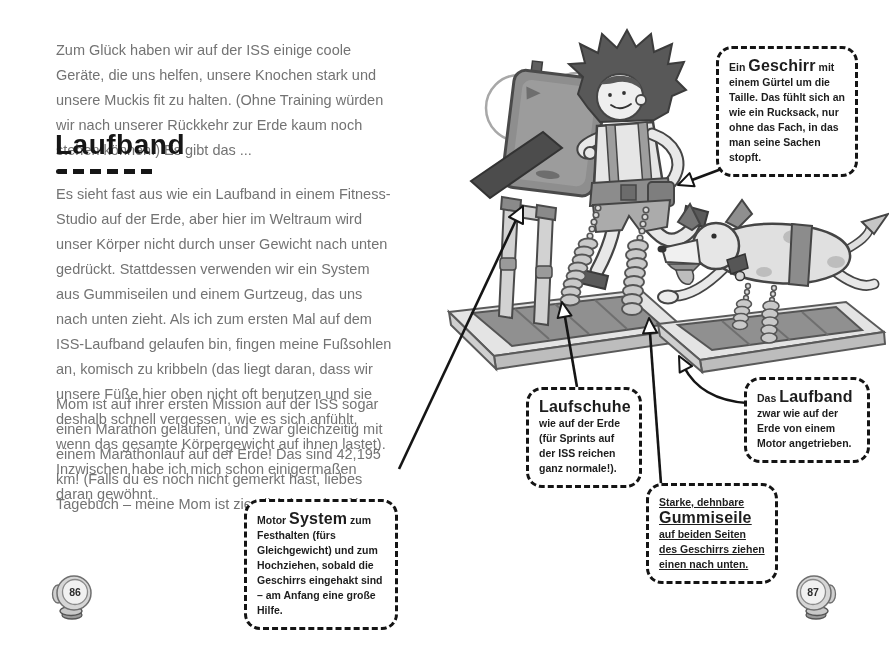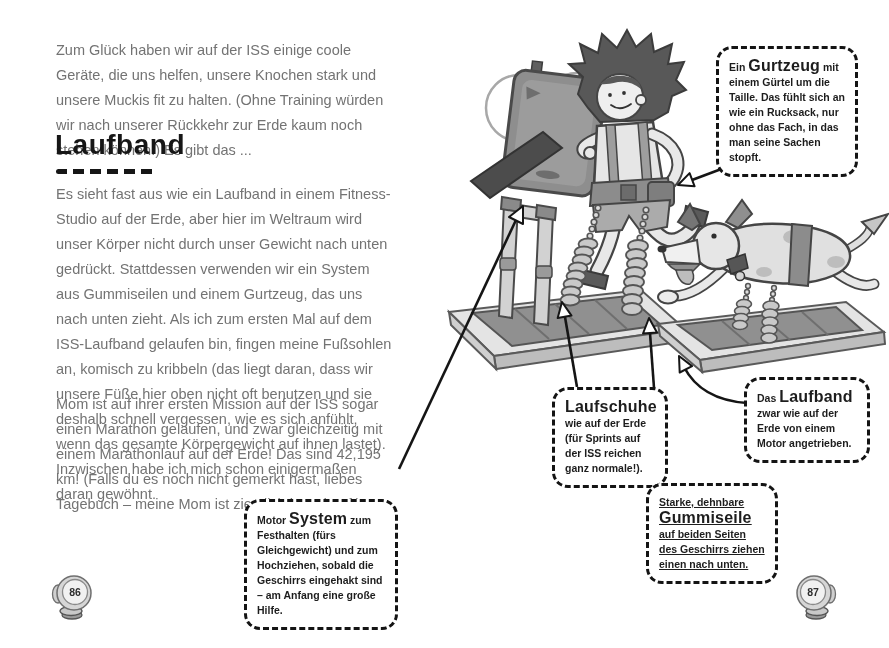--- a/index.html
+++ b/index.html
@@ -218,24 +218,24 @@
   <g fill="#ffffff" stroke="#151515" stroke-width="2" stroke-linejoin="round">
     <polygon points="523,206 523,224 509,217"></polygon>
     <polygon points="562,302 571.5,315.6 557.7,318"></polygon>
     <polygon points="649,318 657,332.5 643,333.5"></polygon>
     <polygon points="679,356 692.1,366.1 679.7,372.5"></polygon>
     <polygon points="678,185 689.6,173.1 694.6,186.3"></polygon>
   </g>
 </svg>
 
 <div class="callout" style="left:716px;top:46px;width:142px;">
-  <span>Ein </span><span class="kw">Gurtzeug</span><span> mit einem Gürtel um die Taille. Das fühlt sich an wie ein Rucksack, nur ohne das Fach, in das man seine Sachen stopft.</span>
-</div>
-
-<div class="callout" style="left:552px;top:387px;width:116px;">
+  <span>Ein </span><span class="kw">Geschirr</span><span> mit einem Gürtel um die Taille. Das fühlt sich an wie ein Rucksack, nur ohne das Fach, in das man seine Sachen stopft.</span>
+</div>
+
+<div class="callout" style="left:526px;top:387px;width:116px;">
   <span></span><span class="kw">Laufschuhe</span><span> wie auf der Erde (für Sprints auf der ISS reichen ganz normale!).</span>
 </div>
 
 <div class="callout" style="left:744px;top:377px;width:126px;">
   <span>Das </span><span class="kw">Laufband</span><span> zwar wie auf der Erde von einem Motor angetrieben.</span>
 </div>
 
 <div class="callout" style="left:646px;top:483px;width:132px;text-decoration:underline;">
   <span>Starke, dehnbare </span><span class="kw">Gummiseile</span><span> auf beiden Seiten des Geschirrs ziehen einen nach unten.</span>
 </div>

